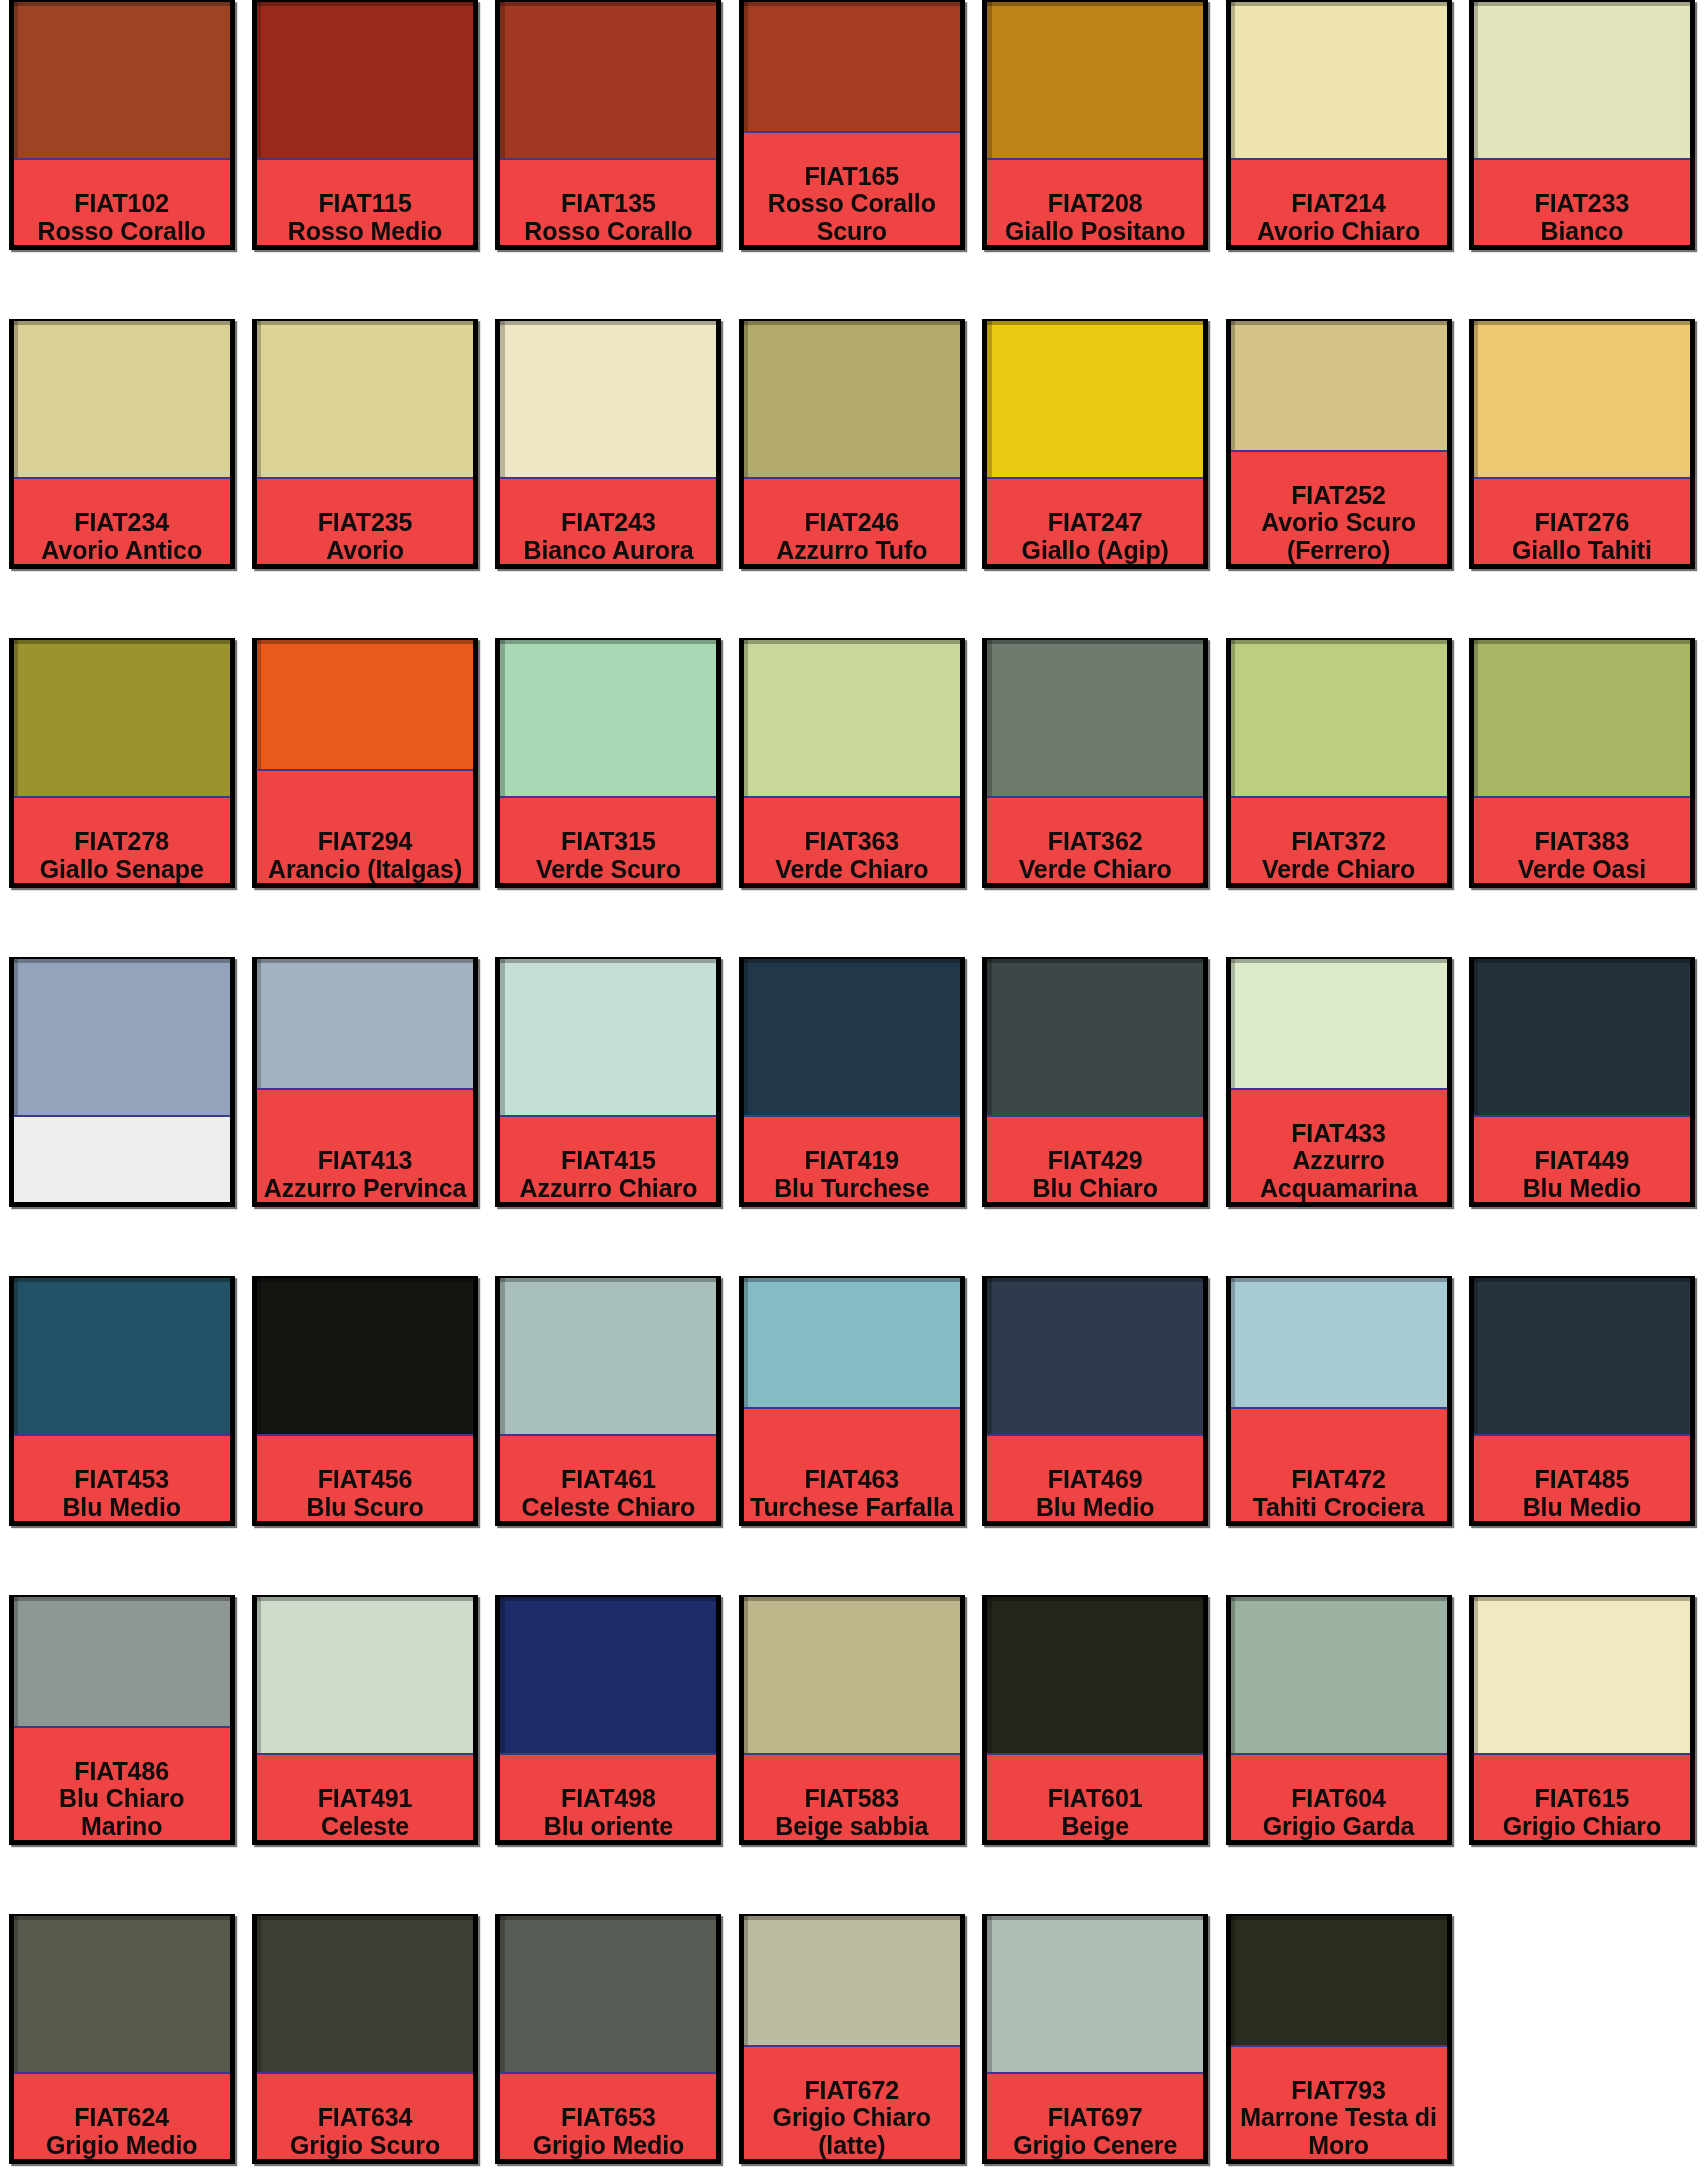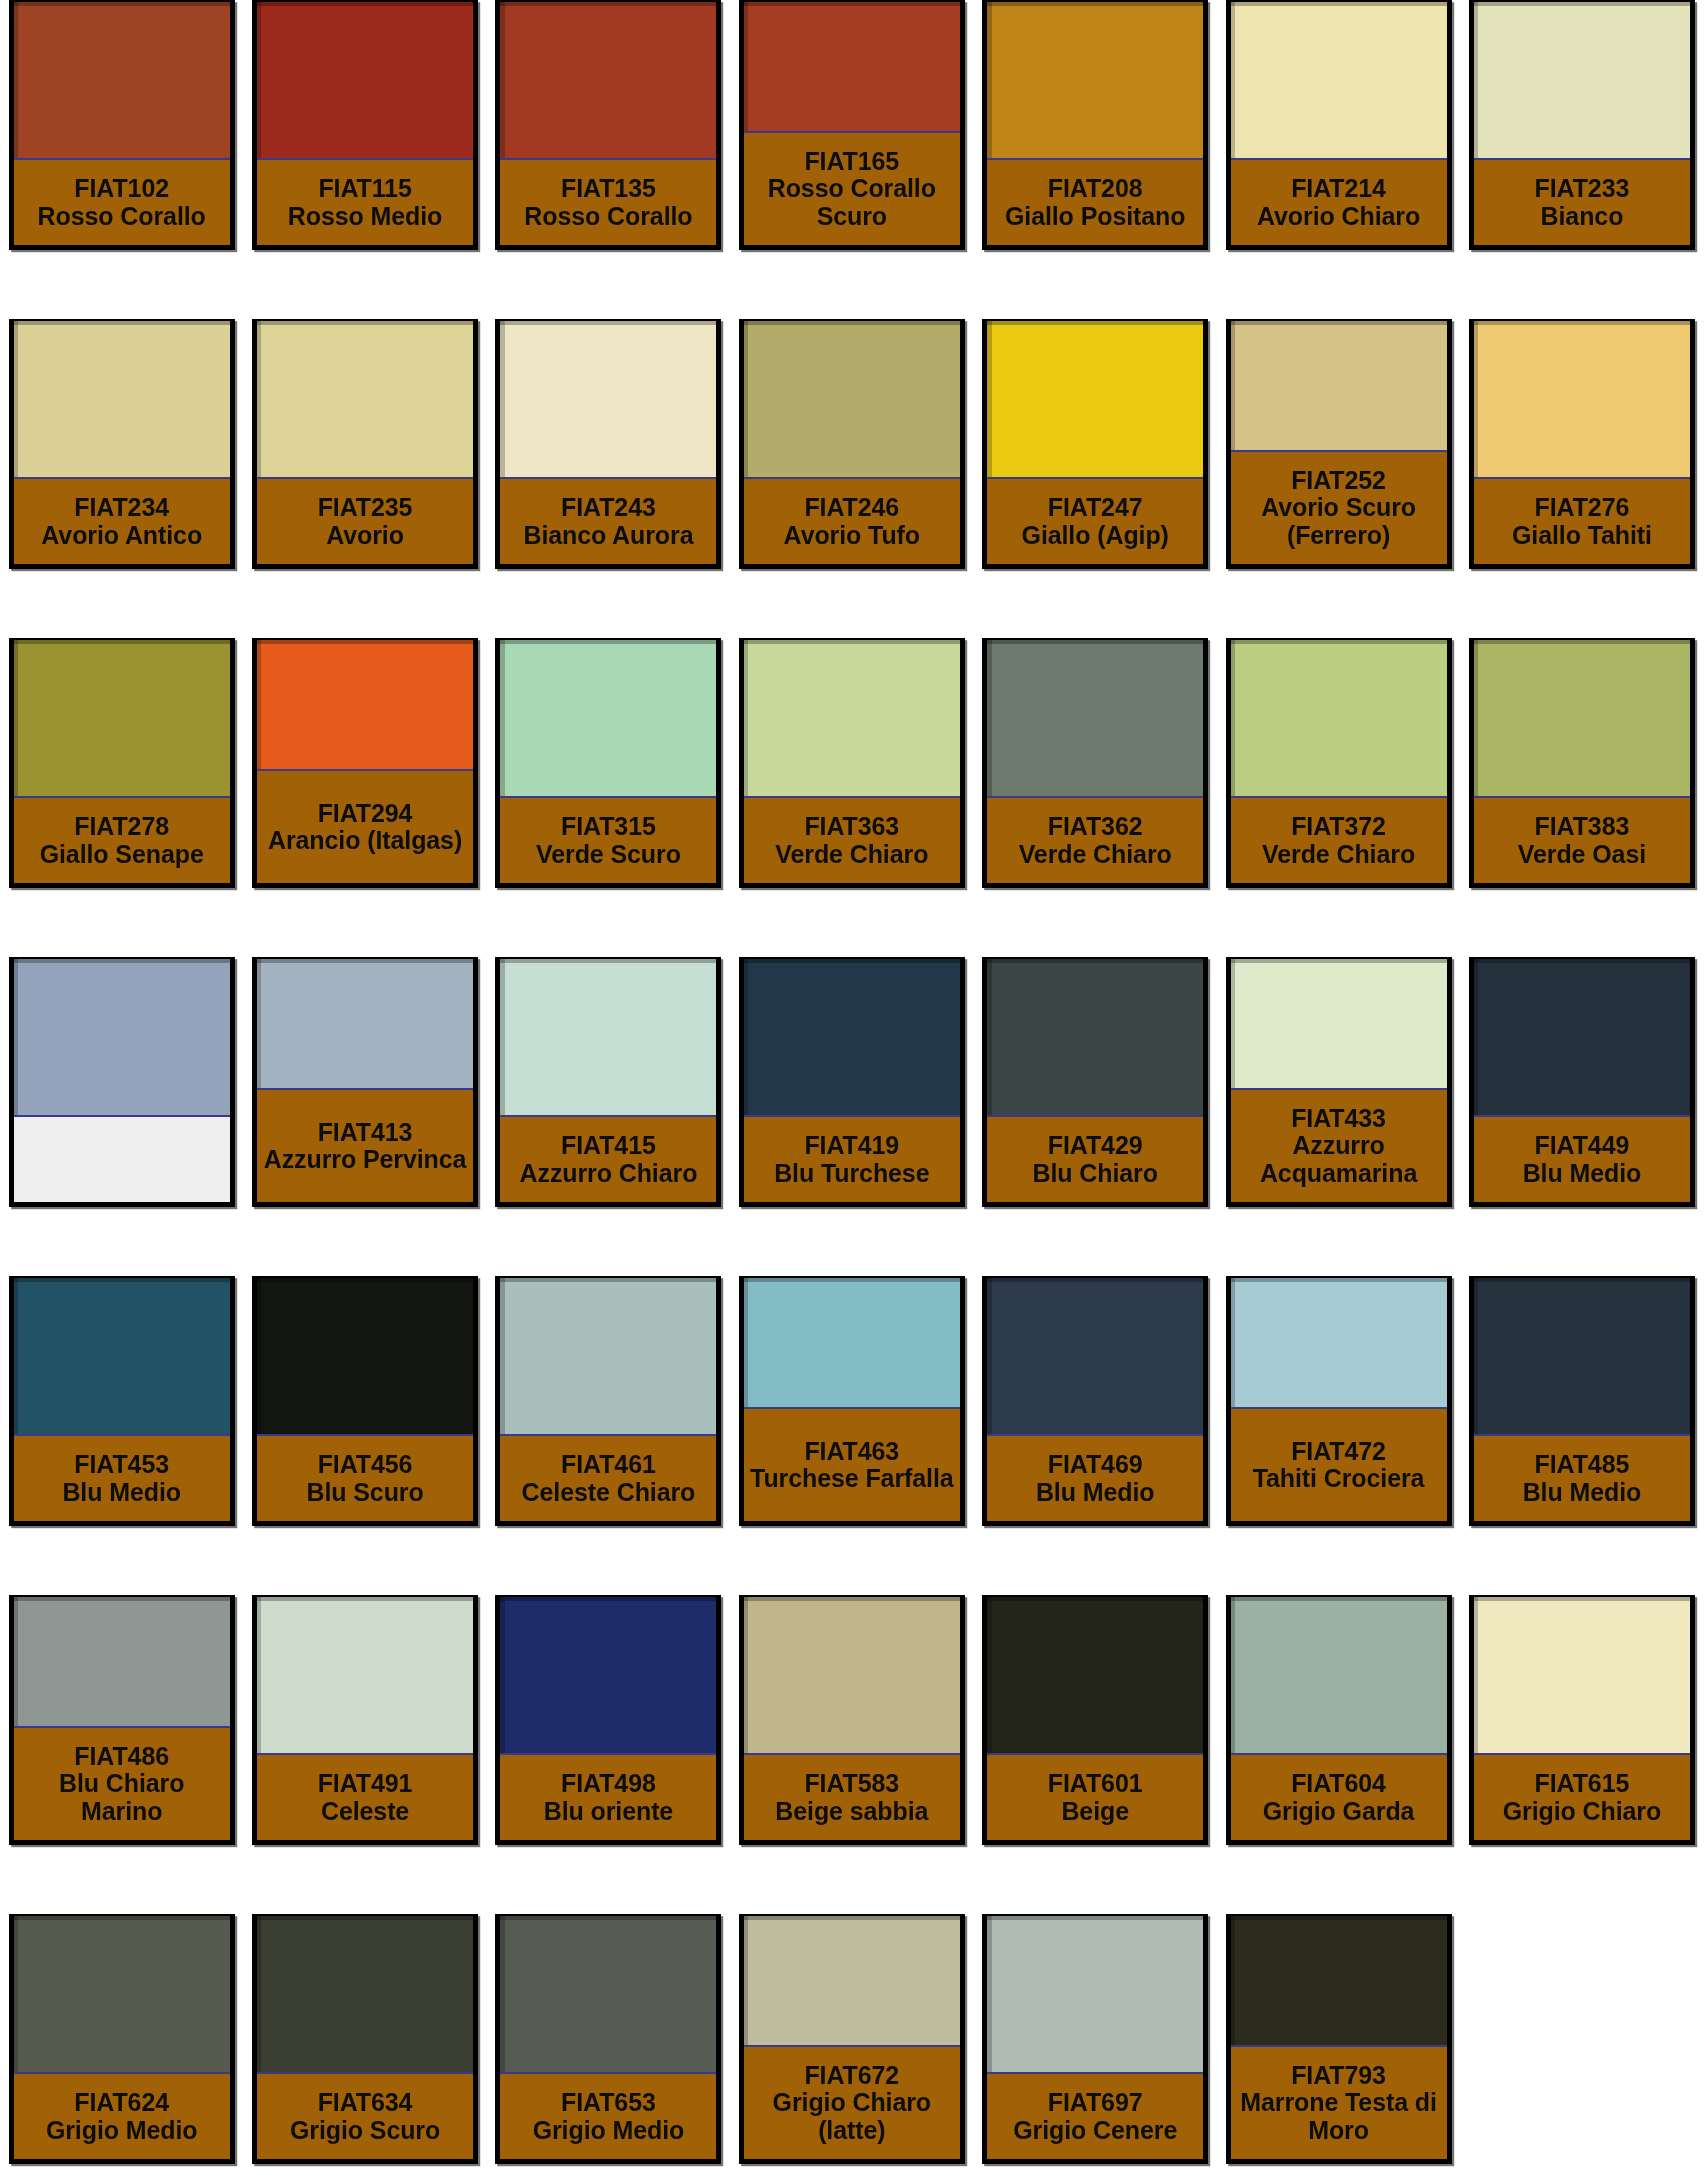--- a/index.html
+++ b/index.html
@@ -57,25 +57,25 @@
   }
   .swatch-color::after {
     content: "";
     position: absolute;
     left: 0; right: 0; top: 0;
     height: 3.6px;
     background: rgba(0,0,0,0.28);
   }
   .swatch-label {
     flex: 1 1 auto;
-    background: #a16207;
+    background: #ef4444;
     display: flex;
     flex-direction: column;
     align-items: center;
-    justify-content: center;
+    justify-content: flex-end;
     text-align: center;
     padding: 0 1.5px;
     box-sizing: border-box;
     overflow: visible;
   }
   .swatch-code,
   .swatch-name {
     display: block;
     font-weight: bold;
     font-size: 25px;
@@ -174,21 +174,21 @@
         <div class="swatch-color" style="background: rgb(239, 230, 197);"></div>
         <div class="swatch-label">
           <span class="swatch-code">FIAT243</span>
           <span class="swatch-name">Bianco Aurora</span>
         </div>
       </div>
       <div class="swatch-card lines-2">
         <div class="swatch-color" style="background: rgb(179, 171, 105);"></div>
         <div class="swatch-label">
           <span class="swatch-code">FIAT246</span>
-          <span class="swatch-name">Avorio Tufo</span>
+          <span class="swatch-name">Azzurro Tufo</span>
         </div>
       </div>
       <div class="swatch-card lines-2">
         <div class="swatch-color" style="background: rgb(235, 202, 20);"></div>
         <div class="swatch-label">
           <span class="swatch-code">FIAT247</span>
           <span class="swatch-name">Giallo (Agip)</span>
         </div>
       </div>
       <div class="swatch-card lines-3">

